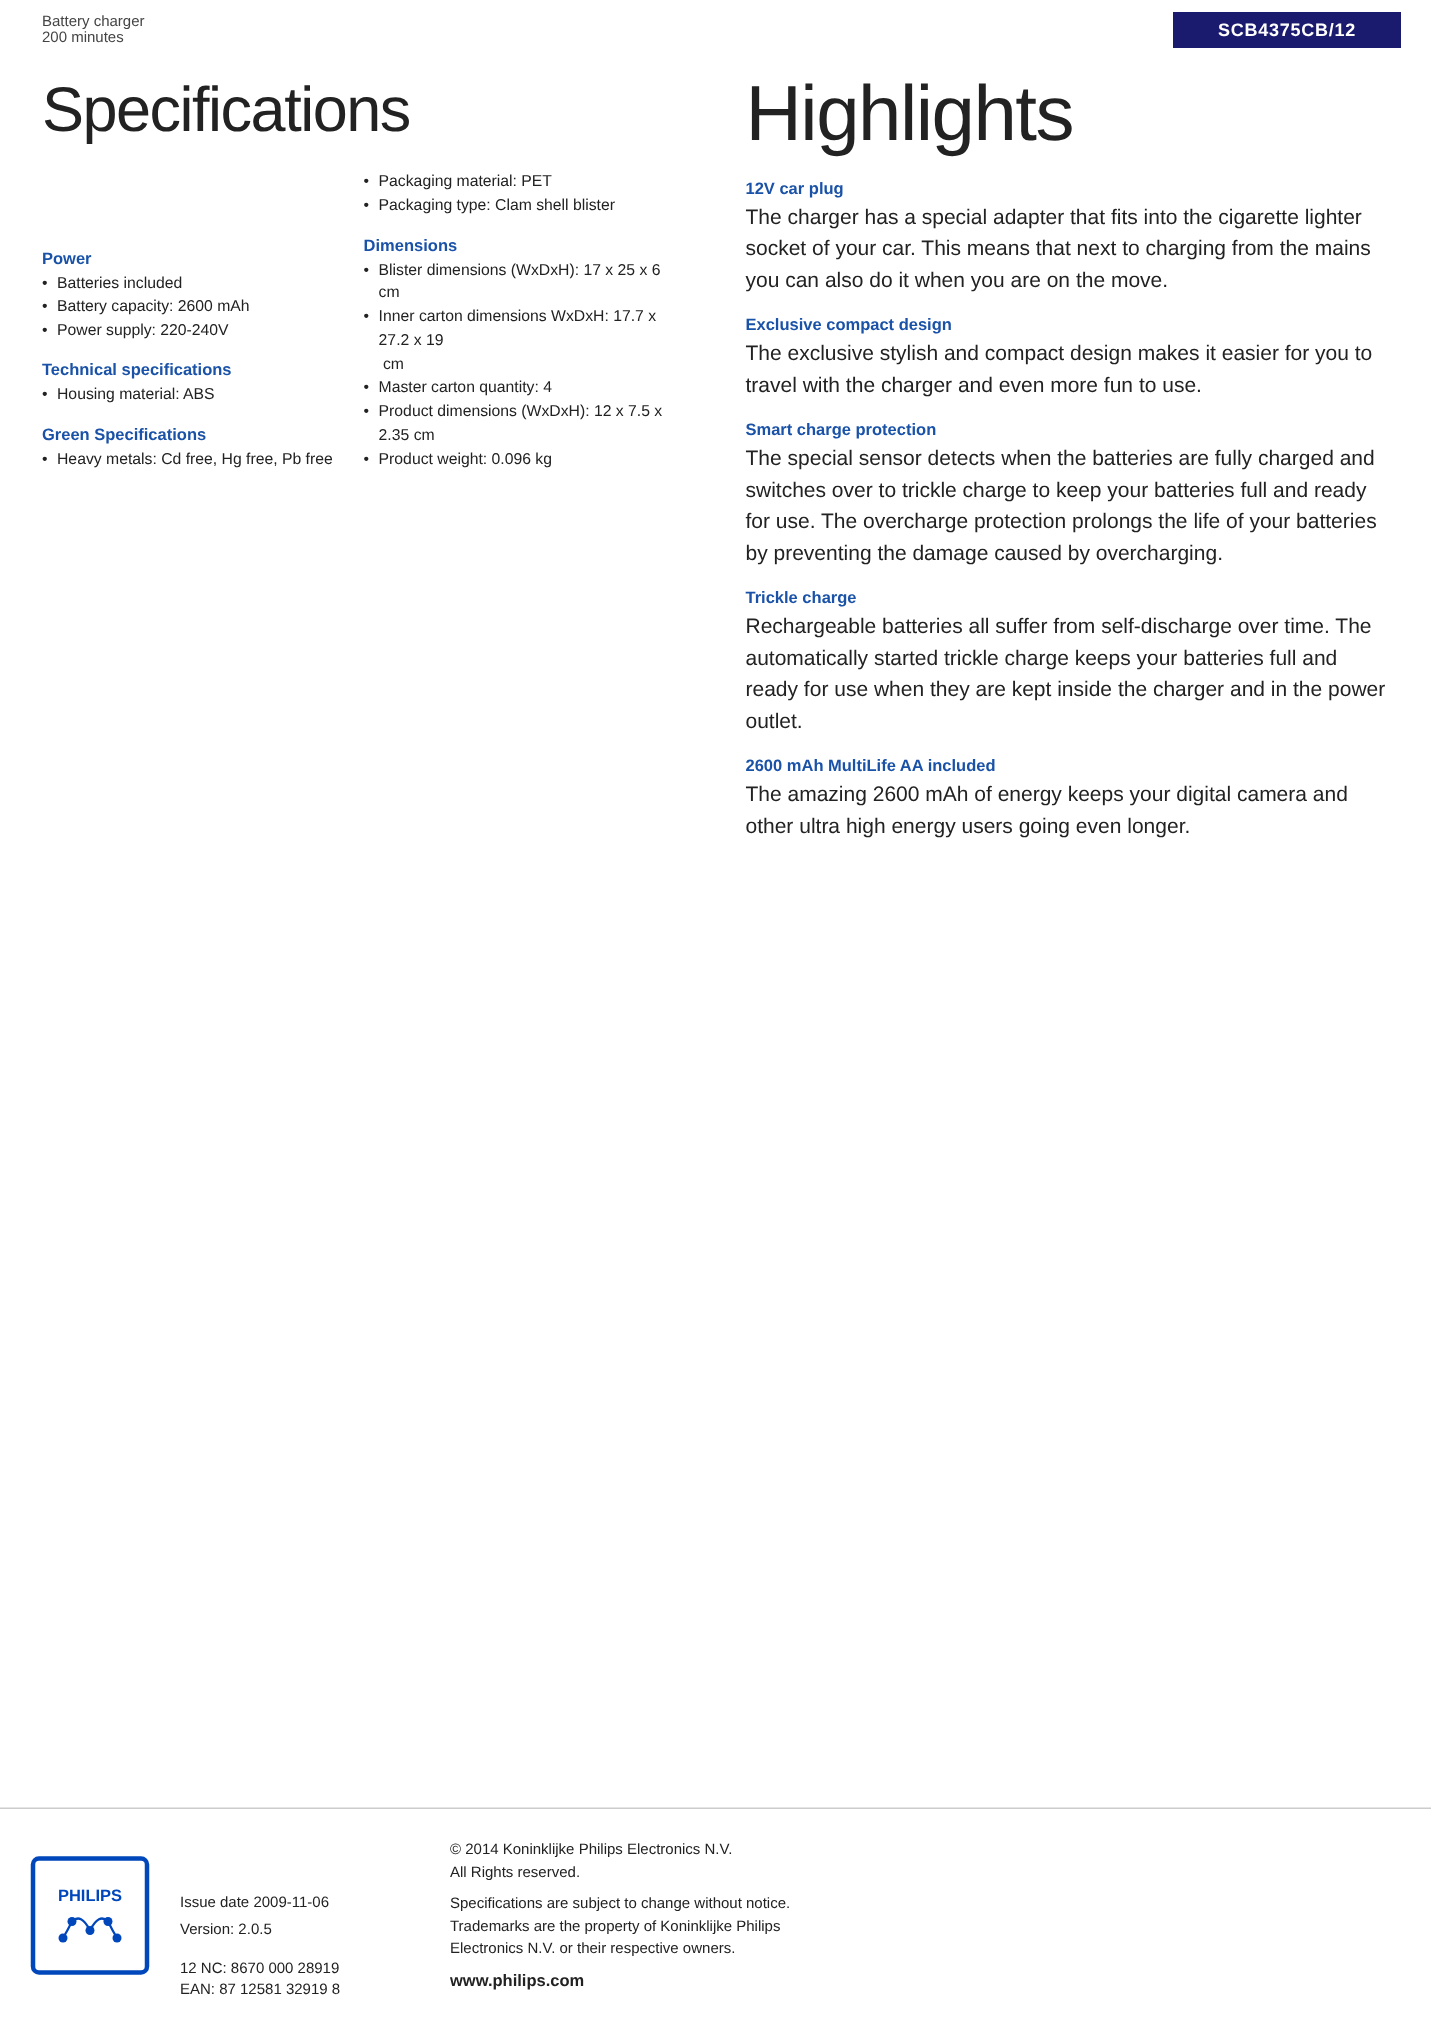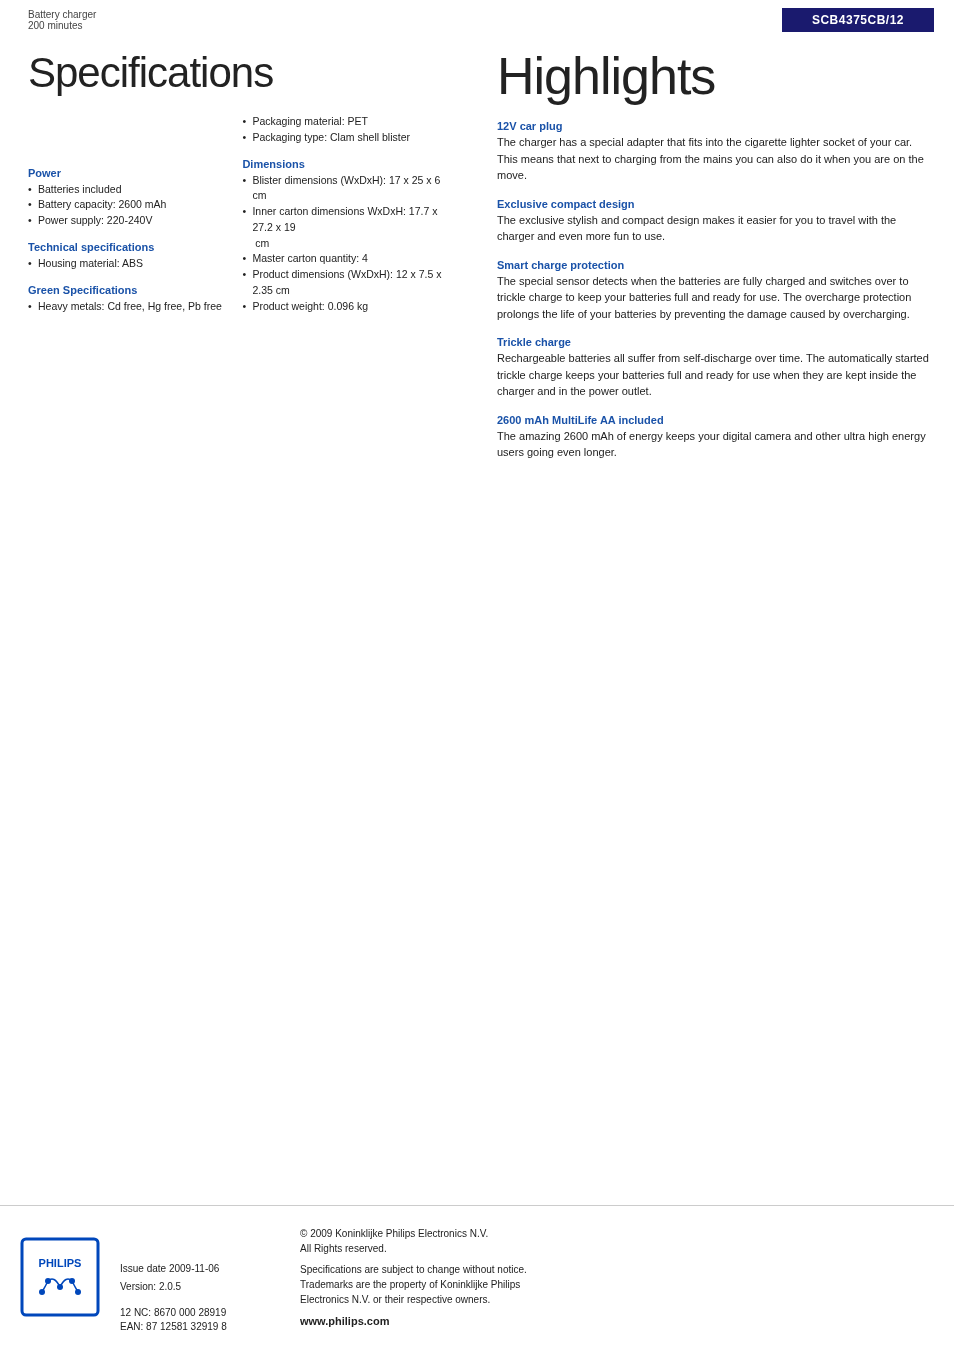--- a/index.html
+++ b/index.html
@@ -111,21 +111,21 @@
     }
 
     .highlight-title {
       font-size: 11px;
       font-weight: bold;
       color: #1a52a8;
       margin-bottom: 2px;
     }
 
     .highlight-text {
-      font-size: 11px;
+      font-size: 14px;
       color: #222;
       line-height: 1.5;
     }
 
     
     .footer {
       position: absolute;
       bottom: 0;
       left: 0;
       right: 0;
@@ -327,21 +327,21 @@
     </div>
 
     <div class="footer-meta">
       <div class="footer-meta-item">Issue date 2009-11-06</div>
       <div class="footer-meta-item">Version: 2.0.5</div>
       <div class="footer-meta-item" style="margin-top:8px; white-space:pre-line;">12 NC: 8670 000 28919
 EAN: 87 12581 32919 8</div>
     </div>
 
     <div class="footer-legal">
-      <div style="white-space:pre-line; margin-bottom:6px;">© 2009 Koninklijke Philips Electronics N.V.
+      <div style="white-space:pre-line; margin-bottom:6px;">© 2014 Koninklijke Philips Electronics N.V.
 All Rights reserved.</div>
       <div style="white-space:pre-line; margin-bottom:6px;">Specifications are subject to change without notice.
 Trademarks are the property of Koninklijke Philips
 Electronics N.V. or their respective owners.</div>
       <div class="footer-website">www.philips.com</div>
     </div>
   </div>
 
 </div>
 

